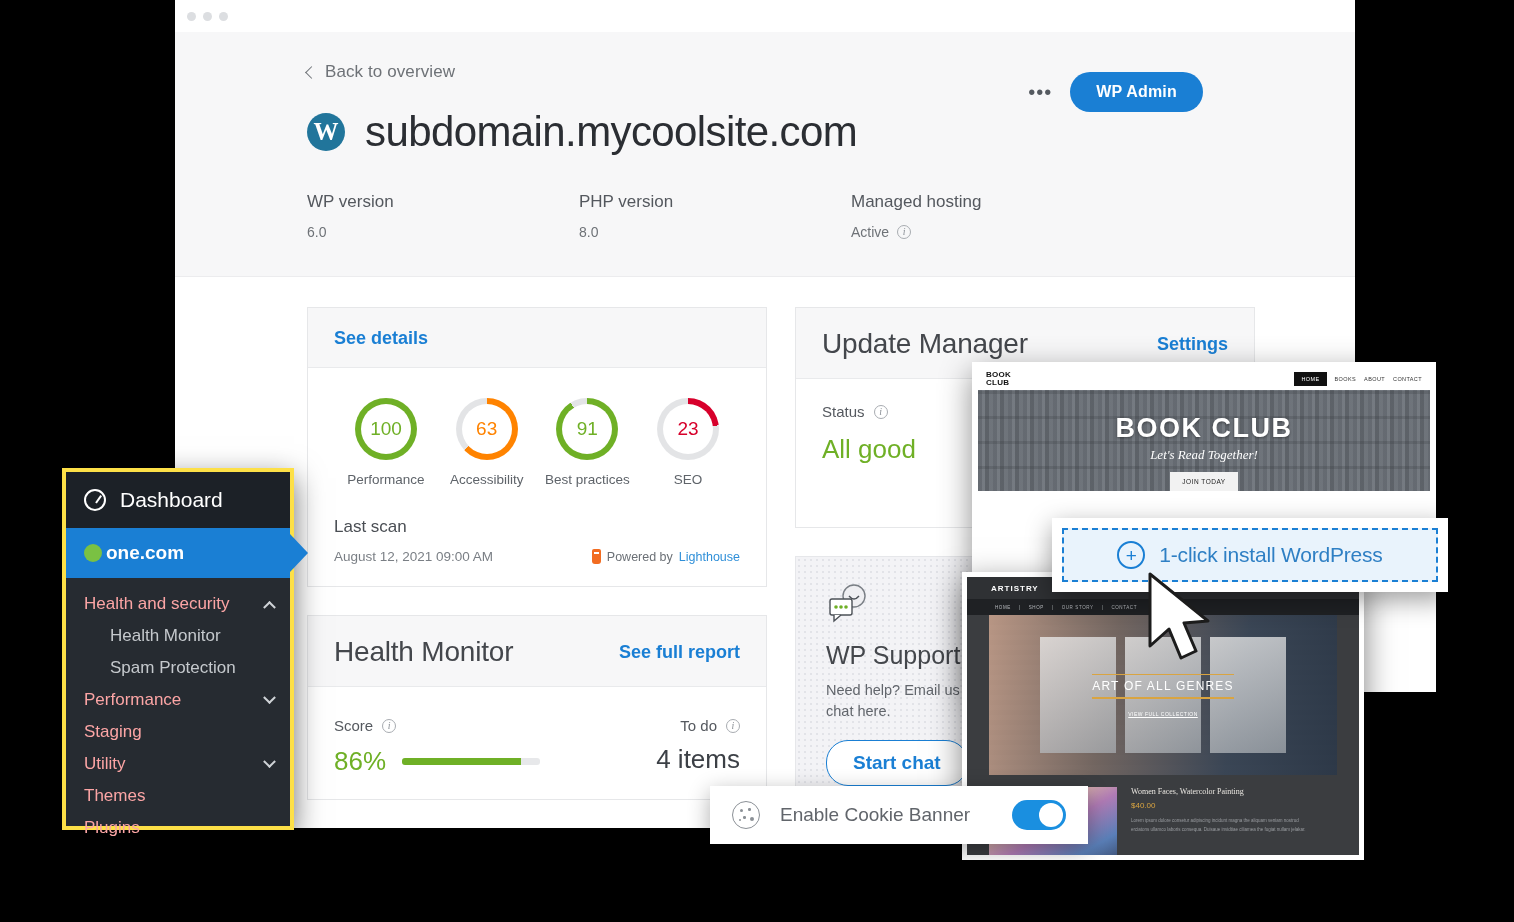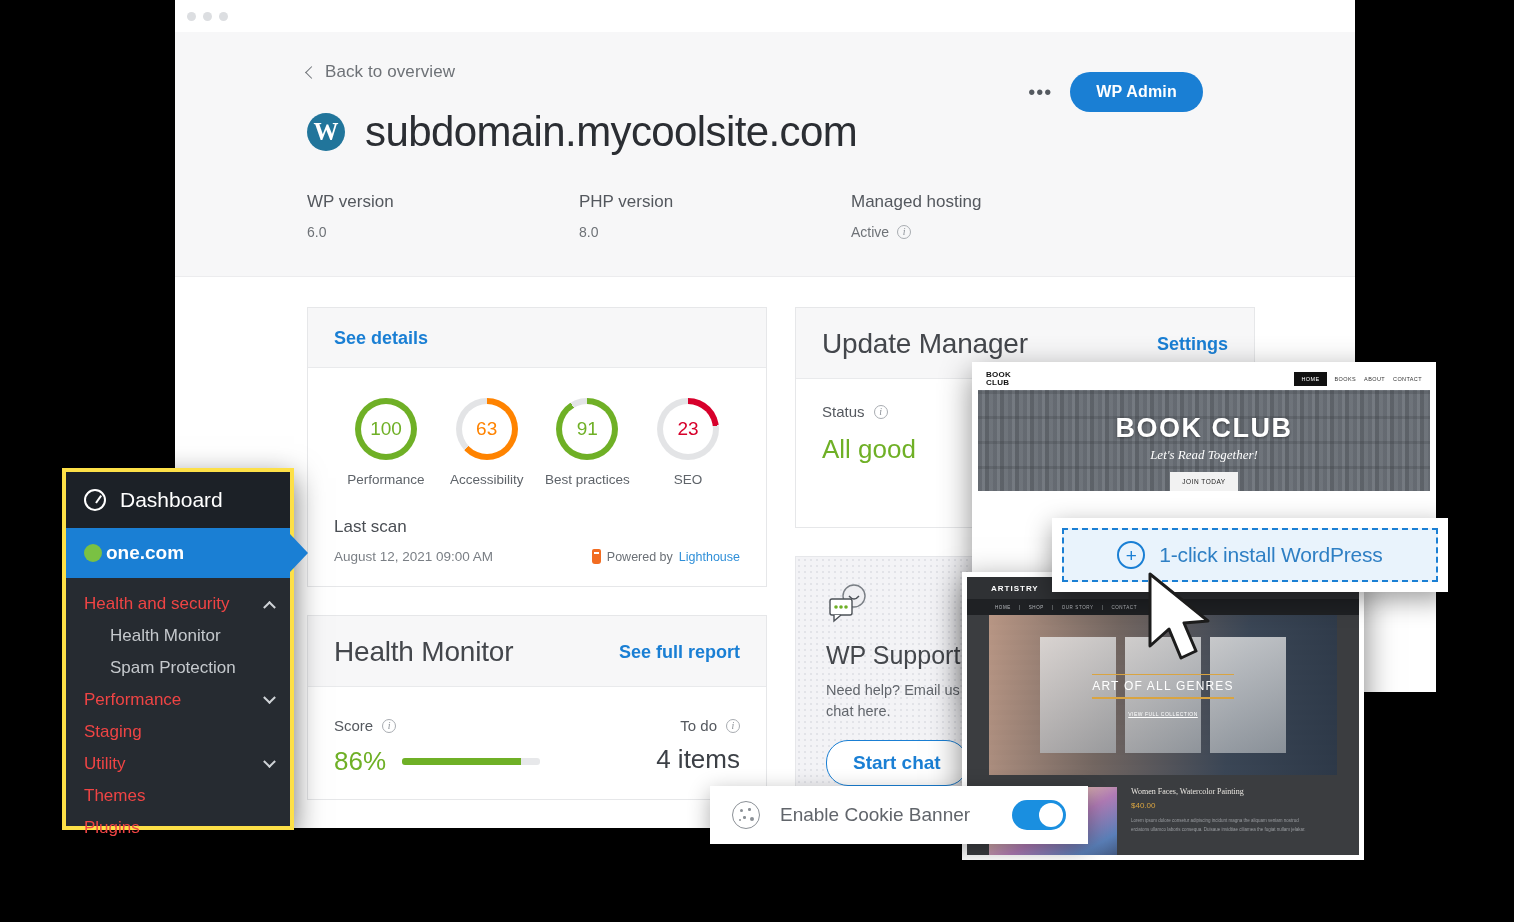--- a/index.html
+++ b/index.html
@@ -123,21 +123,21 @@
   .gauge-ico::after { content:""; position:absolute; left:9px; top:3px; width:2px; height:9px;
     background:#fff; transform-origin: bottom center; transform: rotate(35deg); }
   .sb-active { display:flex; align-items:center; gap:4px; padding:14px 18px; background:#1a7fd4; position:relative; }
   .sb-active-dot { width:18px; height:18px; border-radius:50%; background:#7ac143; }
   .sb-active-label { color:#fff; font-size:19px; font-weight:bold; }
   .sb-arrow { position:absolute; right:-18px; top:50%; transform:translateY(-50%);
     width:0;height:0;border-top:19px solid transparent;border-bottom:19px solid transparent;
     border-left:18px solid #1a7fd4; }
   .sb-list { padding:10px 0 6px 0; }
   .sb-item { display:flex; align-items:center; justify-content:space-between;
-             padding:6px 16px 6px 18px; color:#ef4444; font-size:17px; cursor:pointer; }
+             padding:6px 16px 6px 18px; color:#fca5a5; font-size:17px; cursor:pointer; }
   .sb-item.sub { padding-left:44px; color:#c5c9cd; }
   .chev { width:9px; height:9px; border-right:2px solid #cfd3d7; border-bottom:2px solid #cfd3d7; }
   .chev.down { transform: rotate(45deg) translate(-2px,-2px); }
   .chev.up { transform: rotate(-135deg) translate(-2px,-2px); }
 
   
   .bc-window { position:absolute; left:972px; top:362px; width:464px; height:330px;
     background:#fff; border:6px solid #fff; box-shadow:0 10px 30px rgba(0,0,0,.45); overflow:hidden; }
   .bc-topbar { height:22px; background:#fff; display:flex; align-items:center; justify-content:space-between; padding:0 8px; }
   .bc-logo { font-size:8px; font-weight:bold; color:#111; line-height:1.05; letter-spacing:.3px; }

